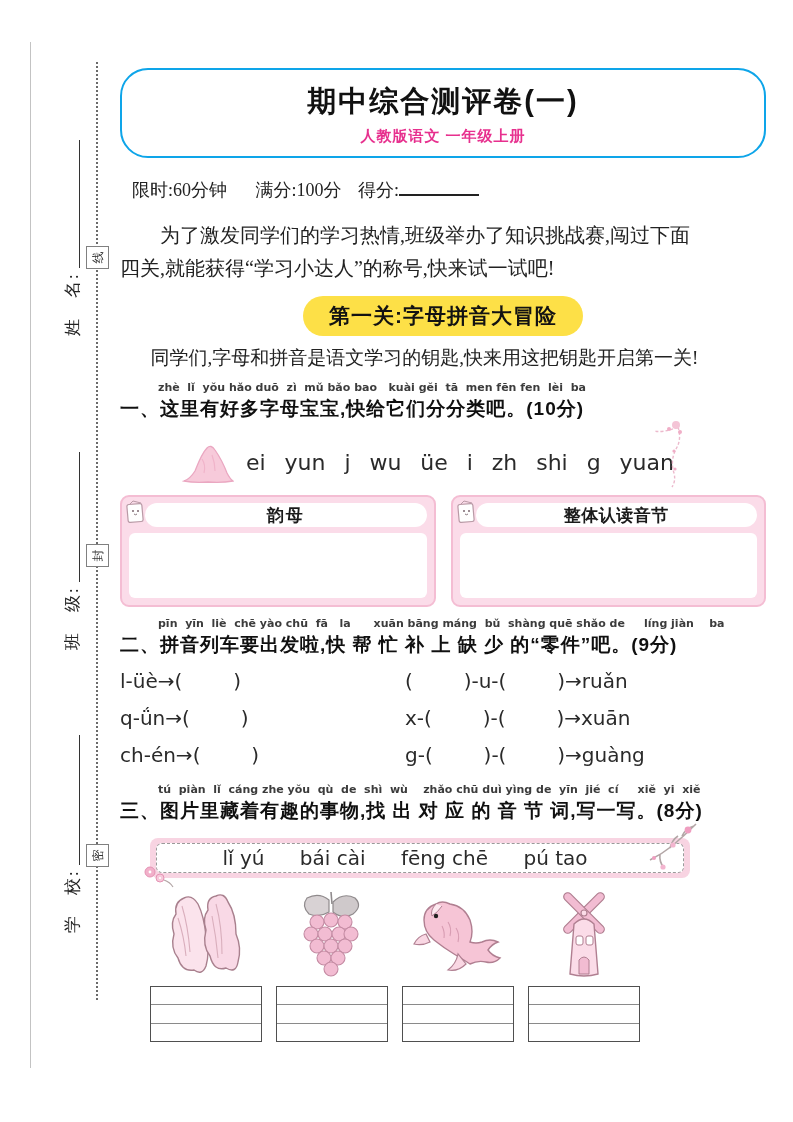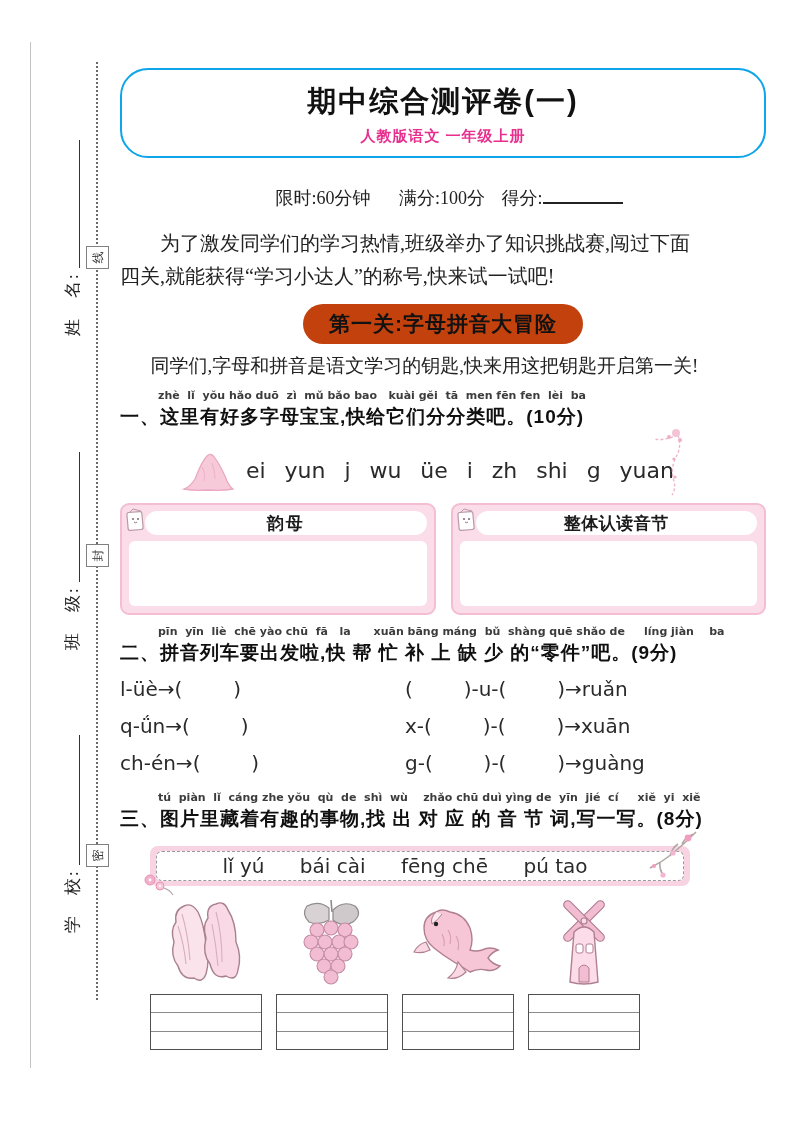--- a/index.html
+++ b/index.html
@@ -19,27 +19,27 @@
   
   .main{position:absolute;left:120px;top:0;width:646px;}
 
   .title-box{margin-top:68px;height:90px;border:2px solid #0ea5e9;border-radius:28px;
              box-sizing:border-box;text-align:center;}
   .title{margin-top:12px;font-family:"Liberation Sans",sans-serif;font-weight:700;
          font-size:29px;letter-spacing:2px;color:#111;}
   .subtitle{margin-top:5px;font-family:"Liberation Sans",sans-serif;font-weight:700;
             font-size:15px;color:#e7308e;letter-spacing:1px;}
 
-  .score-line{margin-top:28px;text-align:center;font-size:18px;color:#222;}
+  .score-line{margin-top:20px;font-size:18px;color:#222;}
   .score-line .seg{margin:0 12px;}
   .blank{display:inline-block;width:80px;height:16px;border-bottom:2px solid #222;vertical-align:baseline;}
 
   .intro{margin:0;font-size:20px;line-height:33px;color:#222;}
   .intro.l1{margin-top:17px;text-indent:2em;}
-  .pill{margin:11px auto 0;width:fit-content;padding:6px 26px;background:#c2410c;border-radius:24px;
+  .pill{margin:11px auto 0;width:fit-content;padding:6px 26px;background:#fde047;border-radius:24px;
         font-family:"Liberation Sans",sans-serif;font-weight:700;font-size:21px;letter-spacing:1px;color:#121212;}
   .guide{margin:9px 0 0;font-size:19px;text-indent:1.6em;color:#222;}
 
   .pinyin{margin-top:10px;padding-left:38px;font-family:"DejaVu Sans",sans-serif;
           font-size:11px;color:#3c3c3c;white-space:pre;line-height:13px;font-weight:bold;}
   .qtext{margin-top:2px;font-family:"Liberation Sans",sans-serif;font-weight:700;
          font-size:19px;letter-spacing:1px;color:#101010;line-height:25px;}
 
   
   .letters-row{position:relative;margin-top:14px;height:54px;display:flex;align-items:center;}

